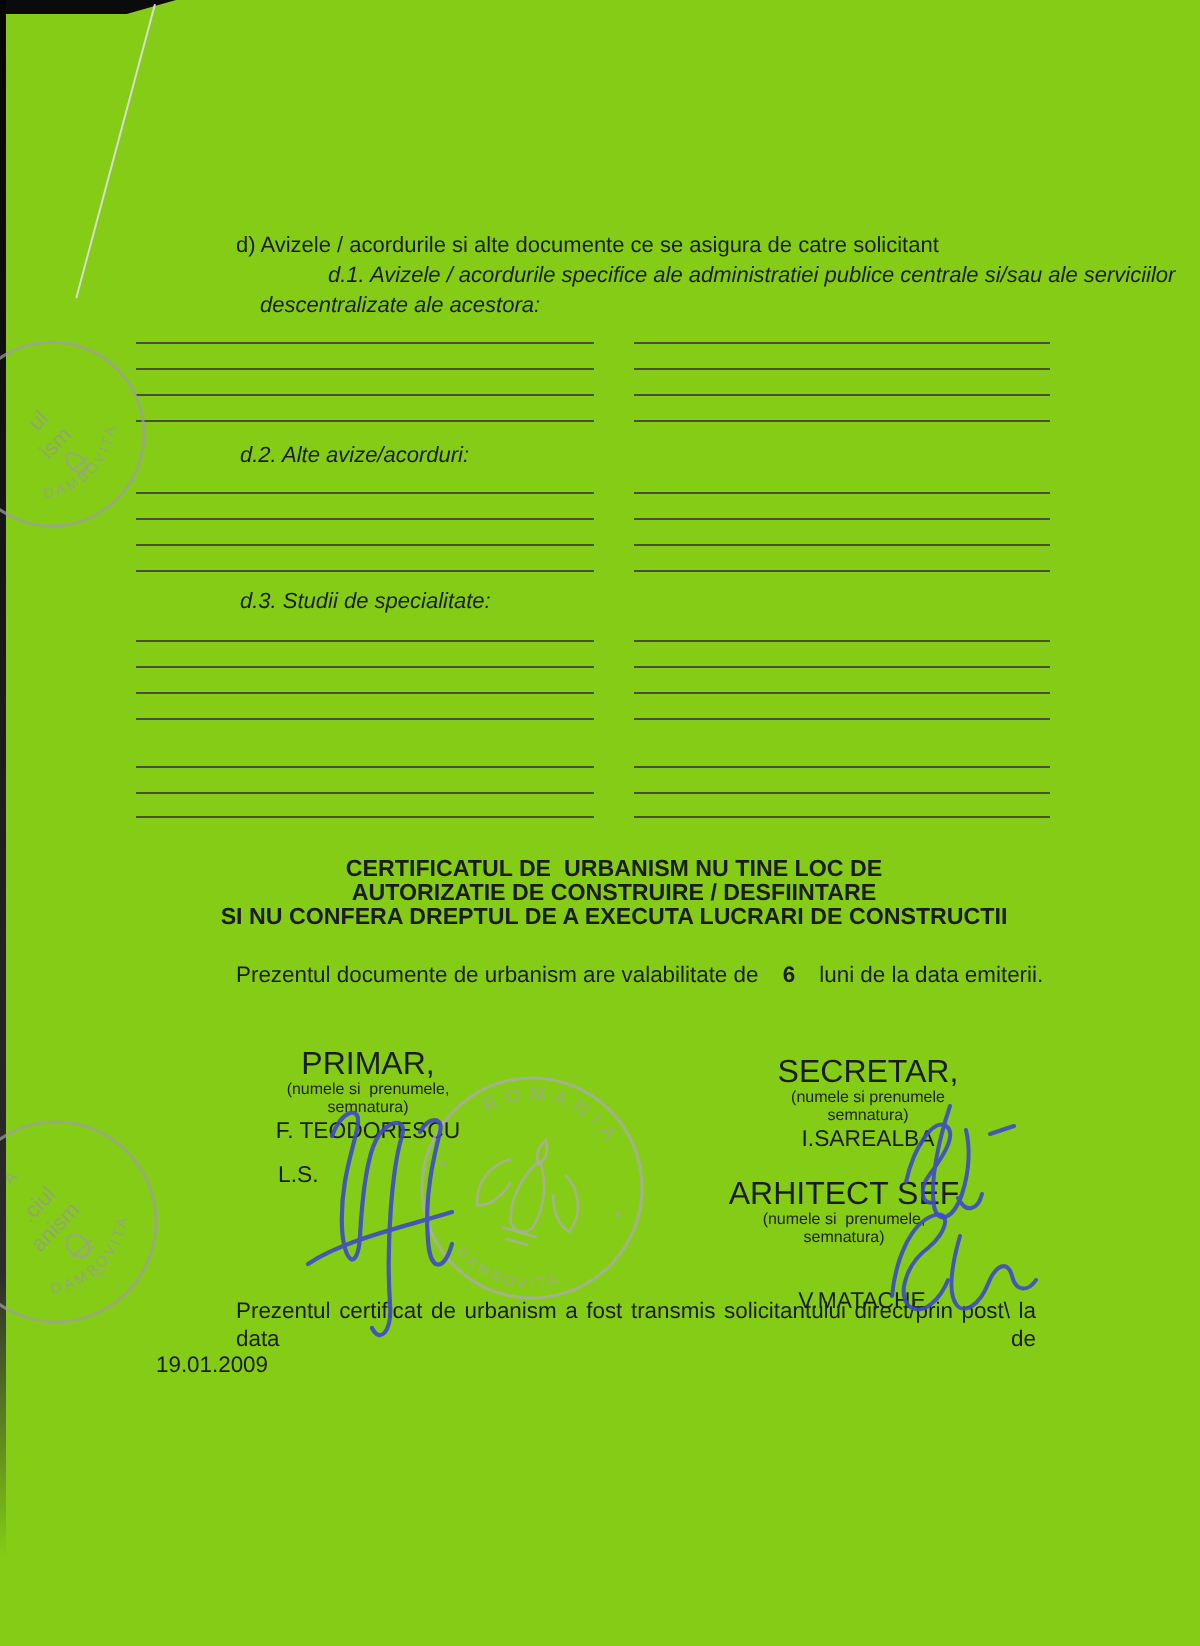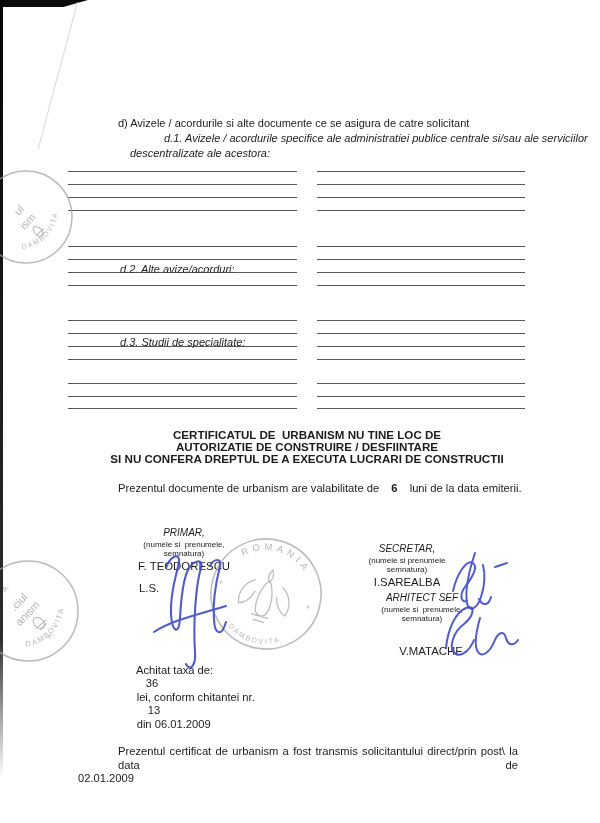--- a/index.html
+++ b/index.html
@@ -1,38 +1,38 @@
 <!DOCTYPE html>
 <html><head>
 <meta charset="utf-8">
 <style>
   html,body{margin:0;padding:0;}
   body{width:600px;height:823px;background:#e9e9e7;}
-  #page{position:relative;width:600px;height:823px;background:#ffffff;overflow:hidden;
+  #page{position:relative;width:600px;height:823px;background:#84cc16;overflow:hidden;
         font-family:"Liberation Sans",sans-serif;color:#1c1c1c;}
   .txt{position:absolute;font-size:11px;line-height:14px;}
-  .pre{white-space:pre;margin-top:41px;}
+  .pre{white-space:pre;}
   .italic{font-style:italic;}
   .indent{text-indent:34px;display:block;}
   
   .cols{position:absolute;left:68px;width:457px;display:flex;gap:20px;}
   .col-l{width:229px;}
   .col-r{width:208px;}
   .rule{box-sizing:border-box;height:13px;border-bottom:1.3px solid rgba(58,58,58,.85);}
   .g4 .rule{height:12.4px;}
   .e-row{position:absolute;left:68px;top:364px;width:457px;height:14.5px;box-sizing:border-box;
          border-bottom:1.3px solid rgba(58,58,58,.85);}
   .e-row span{position:absolute;left:50px;top:0;font-size:11px;white-space:pre;}
   
   .notice{position:absolute;top:429px;left:60px;width:494px;text-align:center;
           font-weight:bold;font-size:11.6px;line-height:12.2px;}
   .notice div{white-space:pre;}
   
   .sigblock{position:absolute;width:150px;text-align:center;}
-  .sigblock .title{font-size:10px;line-height:12.5px;white-space:pre;font-style:italic;}
+  .sigblock .title{font-size:16px;line-height:12.5px;white-space:pre;}
   .sigblock .sub{font-size:8px;line-height:9px;color:#222;white-space:pre;}
   .sigblock .name{font-size:11.4px;margin-top:2px;white-space:pre;}
   
   .footer{position:absolute;top:650px;left:78px;width:440px;font-size:11.2px;line-height:13.6px;}
   .f-line1{padding-left:40px;white-space:pre;}
   .f-line2{padding-left:40px;text-align:justify;text-align-last:justify;}
   .num-gap{margin:0 9px;}
   .num-gap2{margin:0 11px;}
   
   .stamp{position:absolute;}
@@ -136,44 +136,37 @@
   </div>
 
   <div class="sigblock" style="top:527px;left:109px;">
     <div class="title">PRIMAR,</div>
     <div class="sub">(numele si  prenumele,</div>
     <div class="sub">semnatura)</div>
     <div class="name">F. TEODORESCU</div>
   </div>
   <div class="txt" style="top:581px;left:139px;font-size:11.4px;text-align:center;">L.S.</div>
 
-  <div class="sigblock" style="top:531px;left:332px;margin-top:12px;">
+  <div class="sigblock" style="top:531px;left:359px;">
     <div class="title">SECRETAR,</div>
     <div class="sub">(numele si prenumele</div>
     <div class="sub">semnatura)</div>
     <div class="name">I.SAREALBA</div>
   </div>
 
   <div class="sigblock" style="top:592px;left:347px;">
     <div class="title">ARHITECT SEF</div>
     <div class="sub">(numele si  prenumele,</div>
     <div class="sub">semnatura)</div>
     <div class="name" style="margin-top:22px;padding-left:18px;">V.MATACHE</div>
   </div>
 
   <div class="footer">
-    <div class="f-line1">
-      <span>Achitat taxa de:</span>
-      <span class="num-gap">36</span>
-      <span>lei, conform chitantei nr.</span>
-      <span class="num-gap2">13</span>
-      <span>din 06.01.2009</span>
-    </div>
     <div class="f-line2">Prezentul certificat de urbanism a fost transmis solicitantului direct/prin post\ la data de</div>
-    <div>02.01.2009</div>
+    <div>19.01.2009</div>
   </div>
 
   <svg class="stamp" style="left:-24px;top:167px;width:100px;height:100px;transform:rotate(-46deg);opacity:.72;" viewBox="0 0 100 100">
     <defs>
         <path id="arcL1" d="M 14,56 A 40,40 0 0 0 86,56"></path>
       </defs>
     <circle cx="50" cy="50" r="46" fill="none" stroke="#9f9f9f" stroke-width="1.5"></circle>
     <text x="50" y="44" text-anchor="middle" font-size="11" fill="#969696">ul</text>
     <text x="48" y="58" text-anchor="middle" font-size="11" fill="#969696">ism</text>
     <text font-size="7" letter-spacing="1.6" fill="#9a9a9a">

